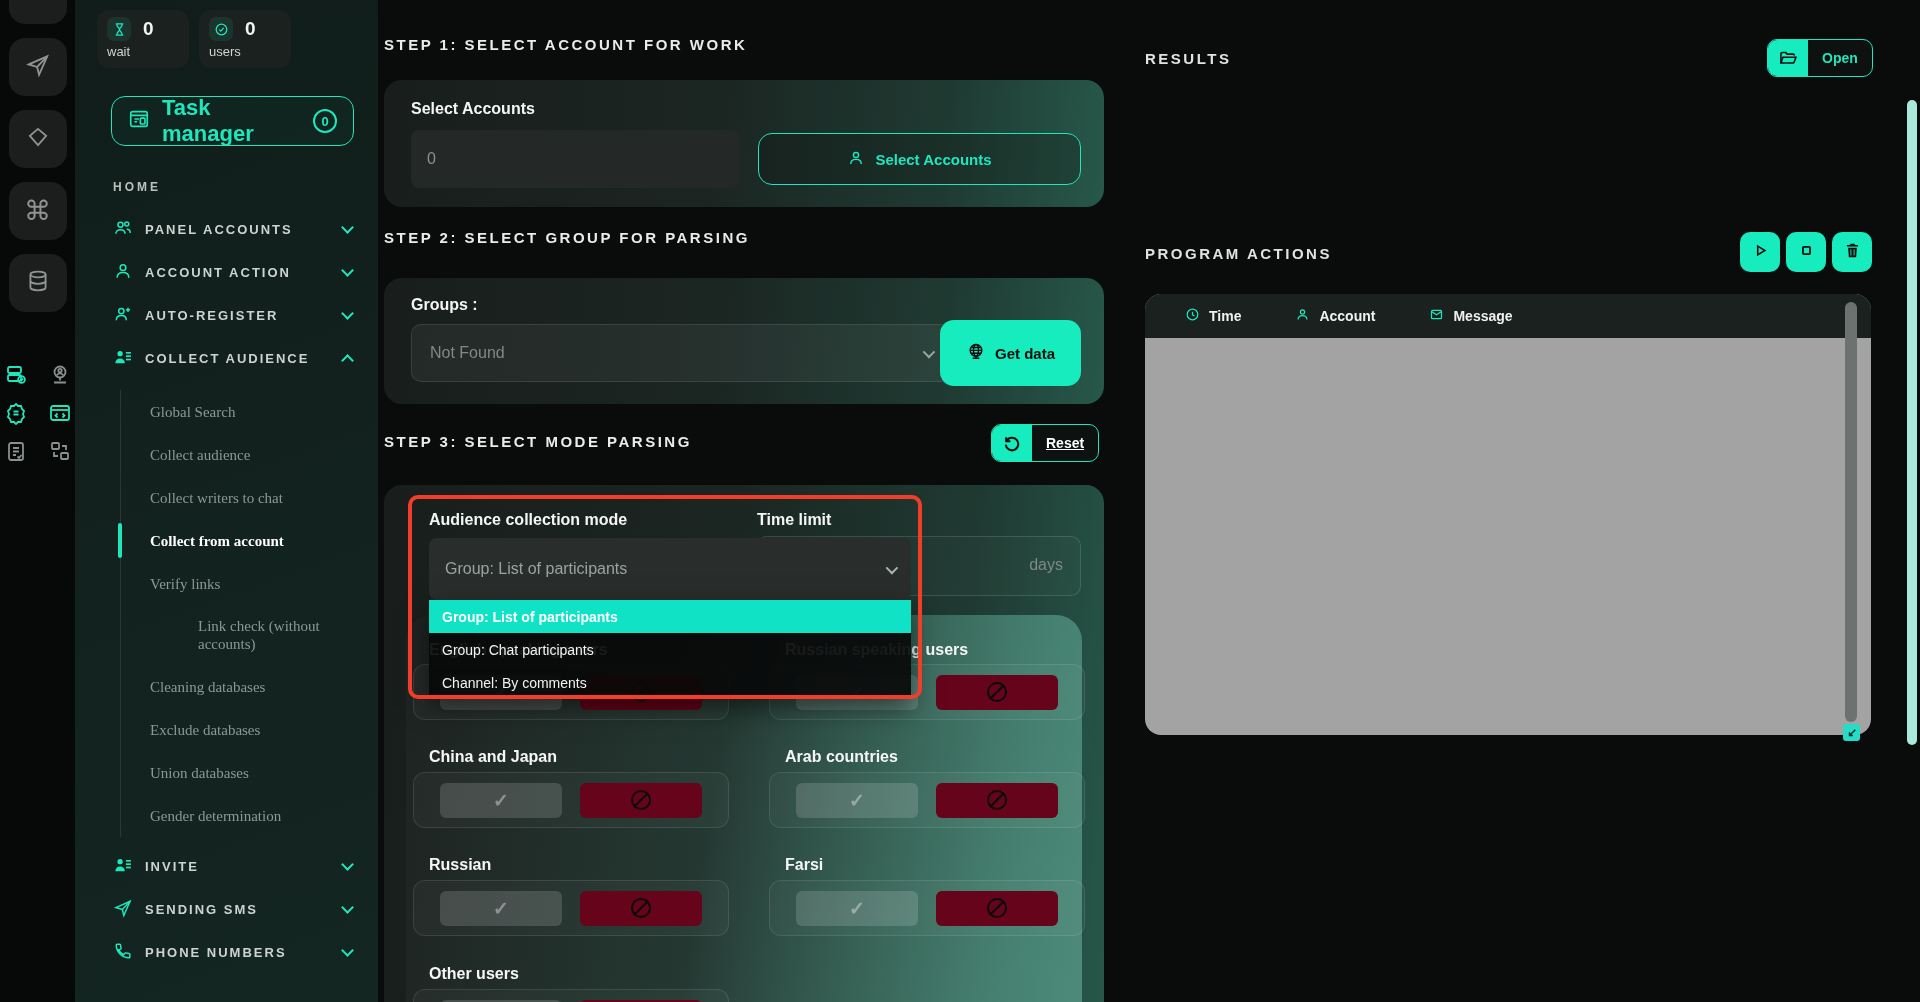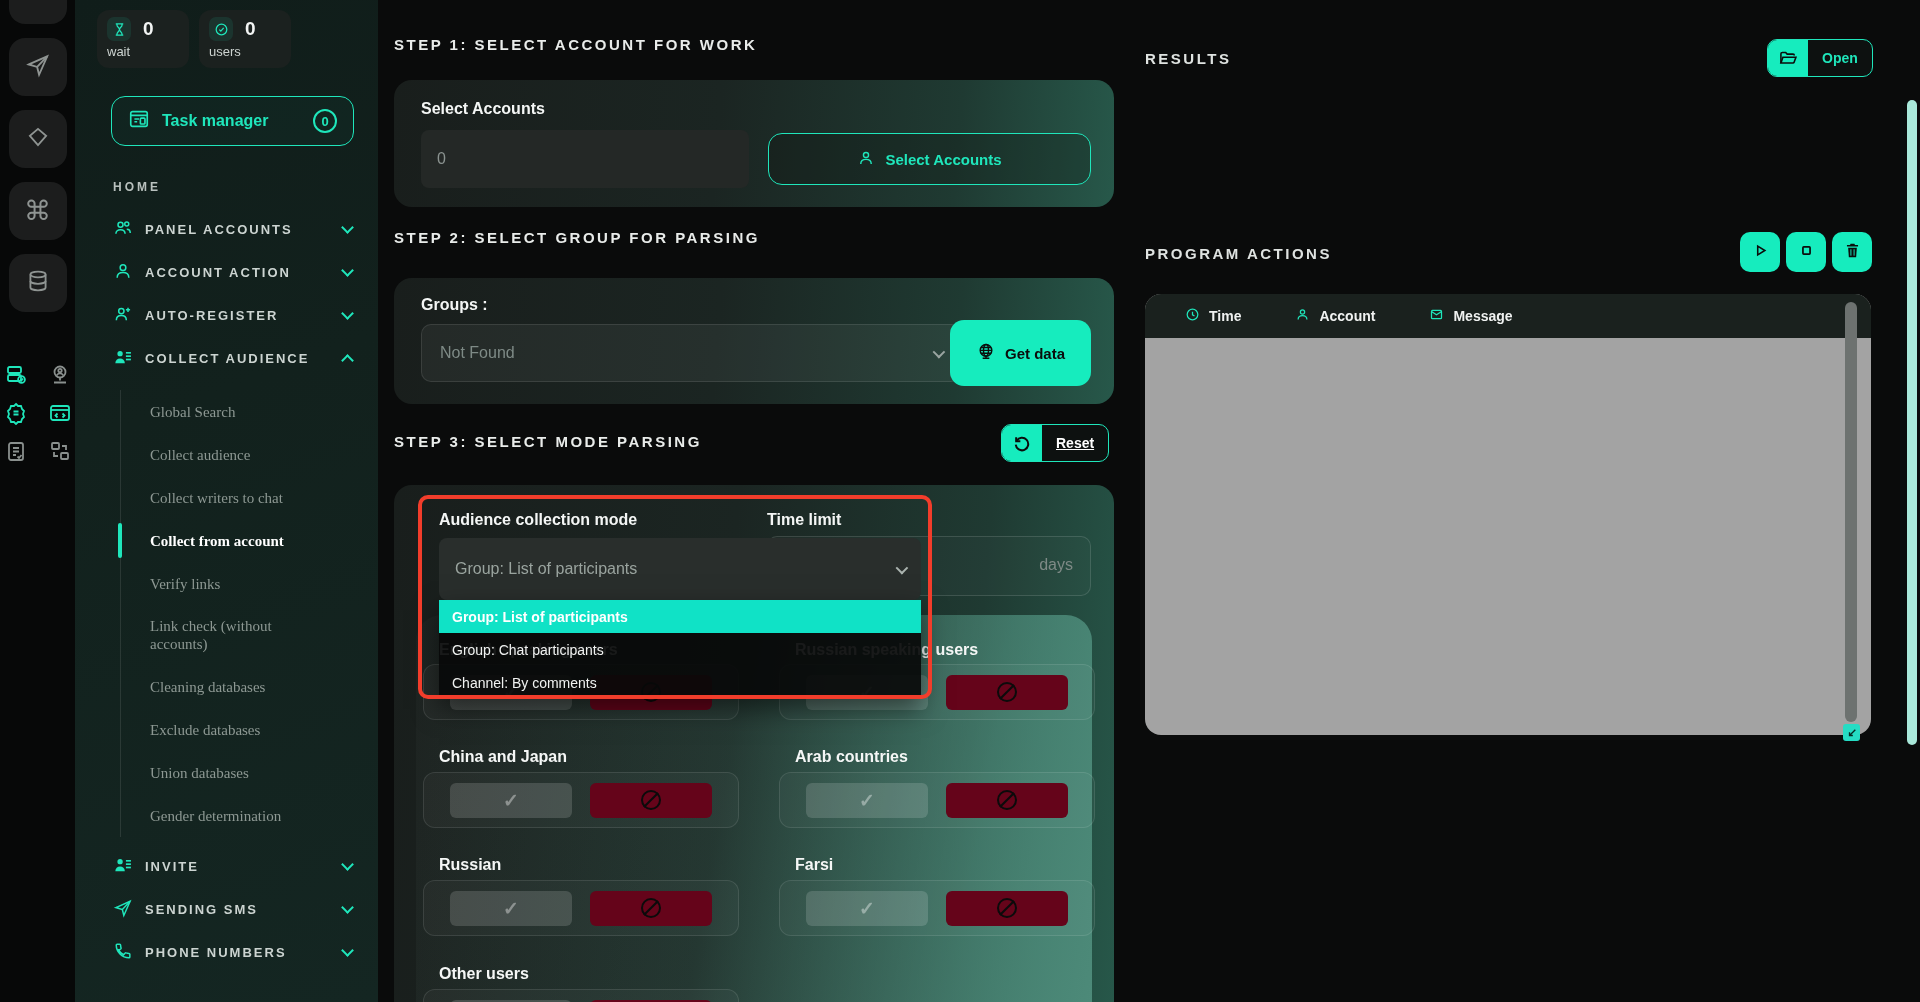--- a/index.html
+++ b/index.html
@@ -24,36 +24,36 @@
     background:linear-gradient(160deg,#101d1a 0%, #12211d 40%, #142622 100%); }
   .chips { display:flex; gap:10px; padding:10px 0 0 22px; }
   .chip { width:92px; height:58px; background:#1b211f; border-radius:12px; padding:7px 10px; }
   .chip-row { display:flex; align-items:center; gap:12px; }
   .chip-ic { width:24px; height:24px; border-radius:7px; background:rgba(31,230,187,0.10); display:flex; align-items:center; justify-content:center; color:#1fe6bb; }
   .chip-ic svg { width:15px; height:15px; }
   .chip-val { color:#f2f4f3; font-size:19px; font-weight:700; }
   .chip-lab { color:#cdd4d1; font-size:13px; margin-top:3px; }
   .taskbtn { margin:28px 24px 0 36px; height:50px; border:1.5px solid #1fe6bb; border-radius:14px; display:flex; align-items:center; gap:12px; padding:0 16px; background:rgba(31,230,187,0.03); }
   .taskbtn svg { width:22px; height:22px; color:#1fe6bb; }
-  .taskbtn-label { color:#1fe6bb; font-size:16px; font-weight:700; flex:1; }
+  .taskbtn-label { color:#1fe6bb; font-size:22px; font-weight:700; flex:1; }
   .taskbadge { width:24px; height:24px; border:2px solid #1fe6bb; border-radius:50%; color:#1fe6bb; font-size:13px; font-weight:700; display:flex; align-items:center; justify-content:center; }
   .home-label { margin:34px 0 0 38px; color:#b9c1be; font-size:12px; font-weight:700; letter-spacing:3px; }
   .nav { margin-top:14px; }
   .nav-item { height:43px; display:flex; align-items:center; gap:12px; padding:0 26px 0 38px; cursor:pointer; }
   .nav-item svg { width:20px; height:20px; color:#1fe6bb; flex:0 0 20px; }
   .nav-label { flex:1; color:#ccd4d1; font-size:13px; font-weight:700; letter-spacing:2px; }
   .chev { width:9px; height:9px; border-right:2px solid #1fe6bb; border-bottom:2px solid #1fe6bb; transform:rotate(45deg); margin-top:-4px; }
   .chev.up { transform:rotate(225deg); margin-top:4px; }
   .sublist { margin:10px 0 6px 45px; border-left:1px solid rgba(255,255,255,0.10); padding-left:29px; }
   .sub-item { position:relative; min-height:43px; display:flex; align-items:center; color:#8d9893; font-size:15px; cursor:pointer; line-height:1.2;font-family:Liberation Serif, serif; }
   .sub-item.active { color:#ffffff; font-weight:600; }
   .sub-item.active::before { content:''; position:absolute; left:-32px; top:4px; bottom:4px; width:4px; background:#1fe6bb; border-radius:2px; }
 
   
-  .content { left:374px; top:0; width:740px; height:880px; }
+  .content { left:364px; top:0; width:740px; height:880px; }
   .step-title { color:#e9ecea; font-size:15px; font-weight:700; letter-spacing:2.5px; }
   .card { left:20px; width:720px; border-radius:18px;
     background:linear-gradient(95deg,#191e1c 0%, #1b2522 45%, #1f3a32 78%, #27584a 100%); }
   .f-label { color:#f4f6f5; font-size:16px; font-weight:700; }
   .dark-input { background:#242826; border:none; outline:none; border-radius:8px; color:#d7dcda; font-size:16px; padding:0 16px; font-family:"Liberation Sans",sans-serif; }
   .dark-input::placeholder { color:#8b9390; }
   .ghost-btn { border:1.5px solid #1fe6bb; border-radius:14px; background:rgba(10,14,13,0.25); color:#1fe6bb; font-size:15px; font-weight:700; display:flex; align-items:center; justify-content:center; gap:10px; cursor:pointer; }
   .ghost-btn svg { width:18px; height:18px; }
   .selectbox { background:rgba(255,255,255,0.05); border:1px solid rgba(255,255,255,0.10); border-radius:10px; display:flex; align-items:center; padding:0 18px; color:#7e8a86; font-size:16px; }
   .selectbox .chev2 { margin-left:auto; width:9px; height:9px; border-right:2px solid #9aa5a1; border-bottom:2px solid #9aa5a1; transform:rotate(45deg) translateY(-2px); }
@@ -251,21 +251,21 @@
         </div>
       <div class="sub-item">
           <span>Collect writers to chat</span>
         </div>
       <div class="sub-item active">
           <span>Collect from account</span>
         </div>
       <div class="sub-item">
           <span>Verify links</span>
         </div>
-      <div class="sub-item" style="min-height:60px; max-width:180px;">
+      <div class="sub-item" style="min-height:60px; max-width:180px;margin-left:48px;">
           <span>Link check (without accounts)</span>
         </div>
       <div class="sub-item">
           <span>Cleaning databases</span>
         </div>
       <div class="sub-item">
           <span>Exclude databases</span>
         </div>
       <div class="sub-item">
           <span>Union databases</span>

